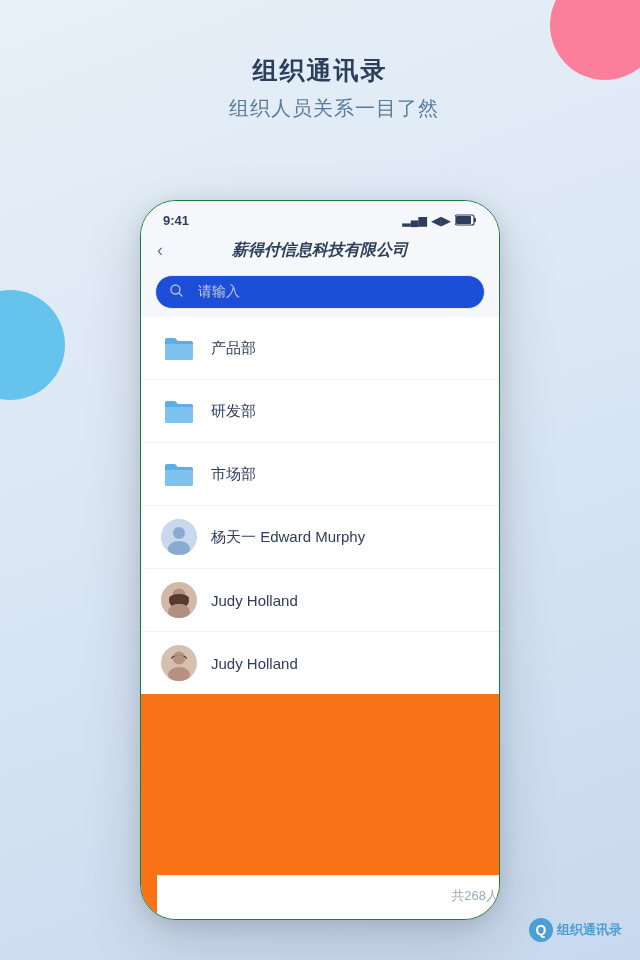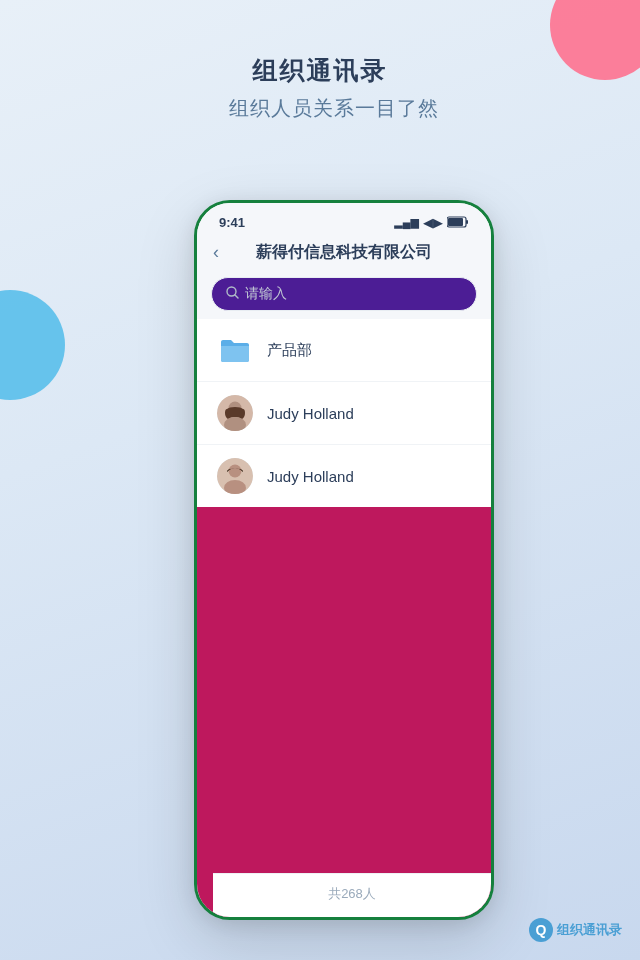--- a/index.html
+++ b/index.html
@@ -54,28 +54,27 @@
       letter-spacing: 1px;
       margin-left: 28px;
     }
 
     
     .phone-mockup {
       position: absolute;
       top: 200px;
       left: 50%;
       transform: translateX(-50%);
-      width: 300px;
+      width: 360px;
       height: 720px;
       background: #f5f7fa;
       border-radius: 36px;
       box-shadow: 0 20px 60px rgba(0,0,0,0.15), 0 4px 20px rgba(0,0,0,0.1);
       overflow: hidden;
-      border: 3px solid #15803d;
-      margin-left: 24px;
+      border: 1px solid #15803d;
     }
 
     
     .status-bar {
       display: flex;
       justify-content: space-between;
       align-items: center;
       padding: 12px 22px 6px;
       background: #f5f7fa;
     }
@@ -104,45 +103,47 @@
     .nav-back {
       position: absolute;
       left: 16px;
       font-size: 18px;
       color: #5a7a9a;
     }
     .nav-title {
       font-size: 16px;
       font-weight: 600;
       color: #2c3e5a;
+      font-style: italic;
     }
 
     
     .search-bar {
       margin: 4px 14px 8px;
-      background: #4c1d95;
+      background: #1d4ed8;
       border-radius: 20px;
       display: flex;
       align-items: center;
       padding: 7px 14px;
       border: 1px solid #e8edf2;
+      gap: 9px;
     }
     .search-icon-wrap {
       color: #b0bcc8;
       font-size: 13px;
       margin-right: 6px;
     }
     .search-placeholder {
       font-size: 14px;
       color: #c0c8d4;
     }
 
     
     .list-container {
-      background: #be185d;
+      background: #f97316;
       margin: 0 0;
       overflow-y: auto;
       height: calc(720px - 120px);
     }
 
     .list-item {
       display: flex;
       align-items: center;
       padding: 13px 20px;
       border-bottom: 1px solid #f0f3f6;
@@ -190,21 +191,21 @@
 
     
     .phone-footer {
       position: absolute;
       bottom: 0;
       left: 16px;
       right: 0;
       background: #fff;
       border-top: 1px solid #eef1f4;
       padding: 10px 0 14px;
-      text-align: center;
+      text-align: right;
     }
     .footer-count {
       font-size: 13px;
       color: #9aaabb;
     }
 
     
     .watermark {
       position: absolute;
       bottom: 18px;
@@ -278,24 +279,52 @@
       <div class="folder-icon">
         <svg class="folder-svg" viewBox="0 0 32 28" fill="none">
           <path d="M2 6C2 4.9 2.9 4 4 4H12L15 7H28C29.1 7 30 7.9 30 9V24C30 25.1 29.1 26 28 26H4C2.9 26 2 25.1 2 24V6Z" fill="#5baee8"></path>
           <path d="M2 10H30V24C30 25.1 29.1 26 28 26H4C2.9 26 2 25.1 2 24V10Z" fill="#7ec3f0"></path>
         </svg>
       </div>
       <span class="item-label">产品部</span>
     </div>
 
 
-
-
-
-
+    <div class="list-item">
+      <div class="folder-icon">
+        <svg class="folder-svg" viewBox="0 0 32 28" fill="none">
+          <path d="M2 6C2 4.9 2.9 4 4 4H12L15 7H28C29.1 7 30 7.9 30 9V24C30 25.1 29.1 26 28 26H4C2.9 26 2 25.1 2 24V6Z" fill="#5baee8"></path>
+          <path d="M2 10H30V24C30 25.1 29.1 26 28 26H4C2.9 26 2 25.1 2 24V10Z" fill="#7ec3f0"></path>
+        </svg>
+      </div>
+      <span class="item-label">研发部</span>
+    </div>
+
+    <div class="list-item">
+      <div class="folder-icon">
+        <svg class="folder-svg" viewBox="0 0 32 28" fill="none">
+          <path d="M2 6C2 4.9 2.9 4 4 4H12L15 7H28C29.1 7 30 7.9 30 9V24C30 25.1 29.1 26 28 26H4C2.9 26 2 25.1 2 24V6Z" fill="#5baee8"></path>
+          <path d="M2 10H30V24C30 25.1 29.1 26 28 26H4C2.9 26 2 25.1 2 24V10Z" fill="#7ec3f0"></path>
+        </svg>
+      </div>
+      <span class="item-label">市场部</span>
+    </div>
+
+
+
+    <div class="list-item">
+      <div class="avatar">
+        <svg viewBox="0 0 36 36">
+          <circle cx="18" cy="18" r="18" fill="#c8d8ee"></circle>
+          <circle cx="18" cy="14" r="6" fill="#8aabcf"></circle>
+          <ellipse cx="18" cy="30" rx="11" ry="8" fill="#8aabcf"></ellipse>
+        </svg>
+      </div>
+      <span class="item-label">杨天一  Edward Murphy</span>
+    </div>
 
     <div class="list-item">
       <div class="avatar">
         <svg viewBox="0 0 36 36">
           <circle cx="18" cy="18" r="18" fill="#d4b8a8"></circle>
           <circle cx="18" cy="13" r="6.5" fill="#b09080"></circle>
           <path d="M10 14 Q8 14 8 18 Q8 22 11 24 Q18 20 25 24 Q28 22 28 18 Q28 14 26 14 Q24 12 18 12 Q12 12 10 14Z" fill="#5a3a2a"></path>
           <ellipse cx="18" cy="30" rx="11" ry="8" fill="#b09080"></ellipse>
         </svg>
       </div>

